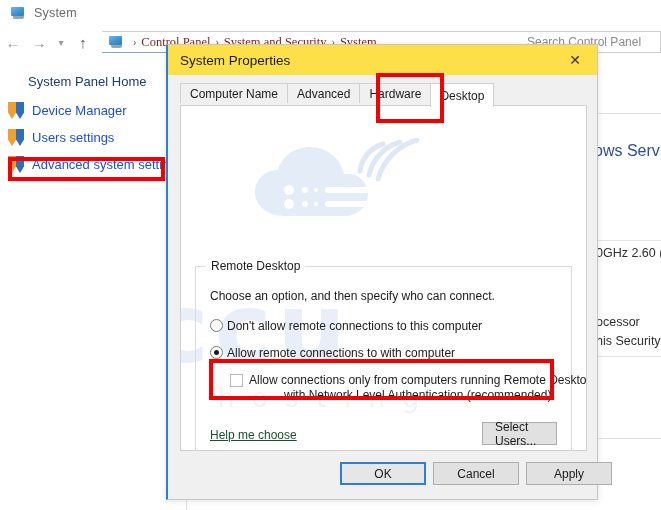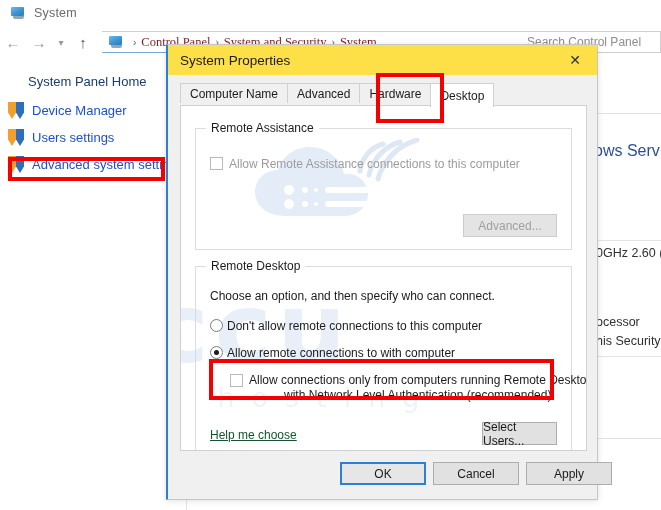--- a/index.html
+++ b/index.html
@@ -464,46 +464,38 @@
         <circle cx="68" cy="66" r="3" fill="#ffffff"></circle>
         <circle cx="79" cy="66" r="2" fill="#ffffff"></circle>
         <rect x="88" y="63" width="44" height="6" rx="3" fill="#ffffff"></rect>
         <path d="M123 33 A32 32 0 0 1 146 6" stroke="#dde8f4" stroke-width="5" fill="none" stroke-linecap="round"></path>
         <path d="M132 37 A44 44 0 0 1 163 4" stroke="#dde8f4" stroke-width="5" fill="none" stroke-linecap="round"></path>
         <path d="M141 41 A56 56 0 0 1 180 2" stroke="#dde8f4" stroke-width="5" fill="none" stroke-linecap="round"></path>
       </svg>
       <div id="wm-accu">accu</div>
       <div id="wm-sub">web hosting</div>
 
-      <div class="group" style="left:14px; top:22px; right:14px; height:122px;">
-        <span class="group-title">Remote Assistance</span>
-
-        <span class="cbox" style="left:14px; top:28px;"></span>
-        <span class="inner-text disabled" style="left:33px; top:28px;">Allow Remote Assistance connections to this computer</span>
-
-        <div class="btn disabled" style="right:14px; top:85px; width:94px;">Advanced...</div>
-      </div>
 
       <div class="group" style="left:14px; top:160px; right:14px; height:210px;">
         <span class="group-title">Remote Desktop</span>
 
         <span class="inner-text" style="left:14px; top:22px;">Choose an option, and then specify who can connect.</span>
 
         <span class="radio" style="left:14px; top:52px;"></span>
         <span class="inner-text" style="left:31px; top:52px;">Don't allow remote connections to this computer</span>
 
         <span class="radio checked" style="left:14px; top:79px;"></span>
         <span class="inner-text" style="left:31px; top:79px;">Allow remote connections to with computer</span>
 
         <span class="cbox" style="left:34px; top:107px;"></span>
         <span class="inner-text" style="left:53px; top:106px;">Allow connections only from computers running Remote Desktop</span>
         <span class="inner-text" style="left:53px; top:121px;margin-left:35px;">with Network Level Authentication (recommended)</span>
 
         <span class="link" style="left:14px; top:161px;">Help me choose</span>
-        <div class="btn" style="right:14px; top:155px; width:74px;">Select Users...</div>
+        <div class="btn" style="right:14px; top:155px; width:74px;padding-left:12px;">Select Users...</div>
       </div>
     </div>
 
     <div class="btn default" style="left:172px; bottom:14px; width:86px;">OK</div>
     <div class="btn" style="left:265px; bottom:14px; width:86px;">Cancel</div>
     <div class="btn" style="left:358px; bottom:14px; width:86px;">Apply</div>
   </div>
 </div>
 
 <div class="redbox" style="left:8px; top:157px; width:157px; height:24px;"></div>

